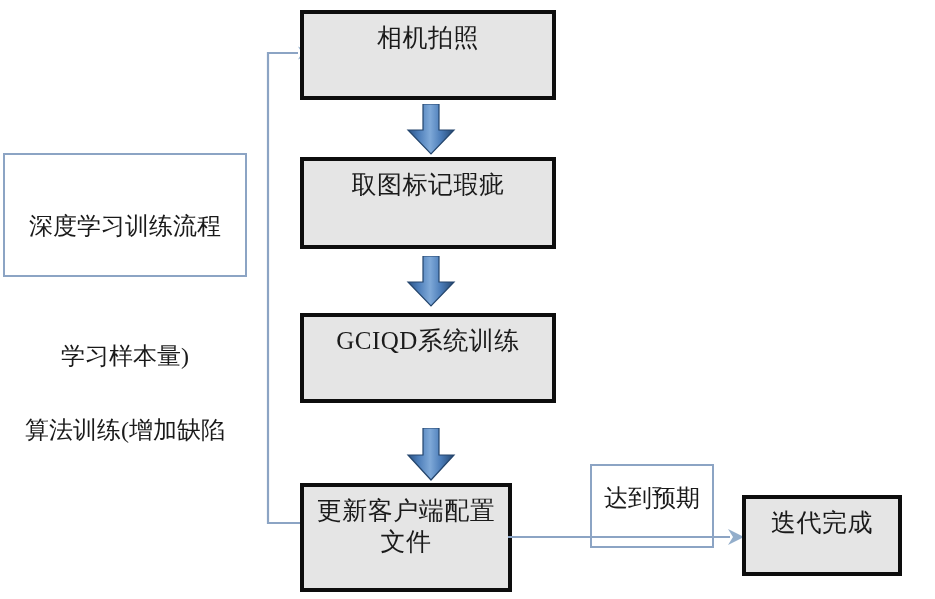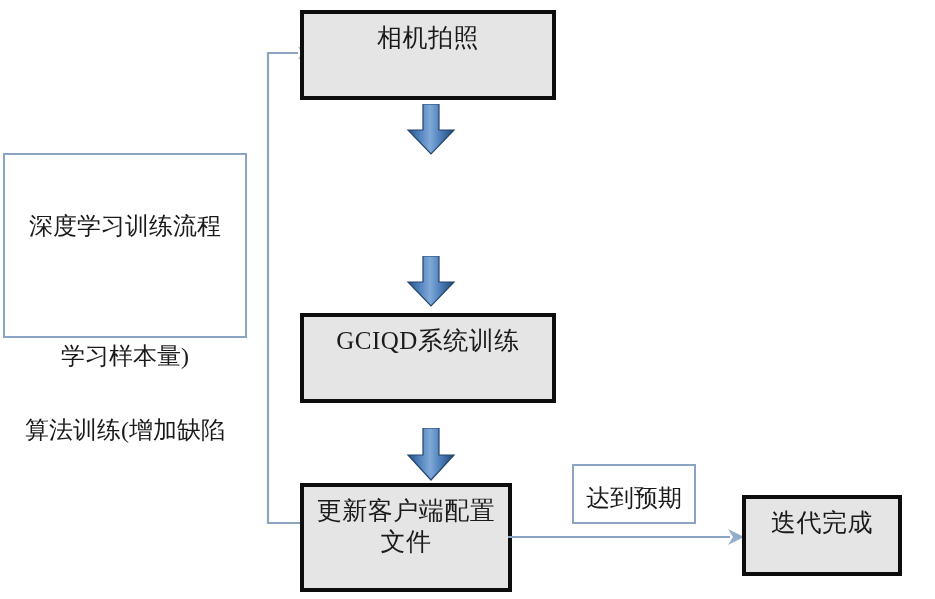--- a/index.html
+++ b/index.html
@@ -68,21 +68,21 @@
   .connector {
     position: absolute;
     pointer-events: none;
   }
 </style>
 </head>
 <body>
 
 <div id="canvas">
 
-  <div class="note-box" style="left:3px; top:153px; width:244px; height:185px;">
+  <div class="note-box" style="left:3px; top:153px; width:244px; height:124px;">
     <div class="note-label two-block">
       <div class="note-block">深度学习训练流程</div>
       <div class="note-gap"></div>
       <div class="note-block">学习样本量)</div>
       <div class="note-block">算法训练(增加缺陷</div>
     </div>
   </div>
 
   <svg class="connector" style="left:258px; top:40px; width:56px; height:492px;" viewBox="0 0 56 492">
     <polyline points="42,483 10,483 10,13 40,13" fill="none" stroke="#8ca4c4" stroke-width="2.2"></polyline>
@@ -99,20 +99,23 @@
         <stop offset="0%" stop-color="#2a5183"></stop>
         <stop offset="22%" stop-color="#4b7cb8"></stop>
         <stop offset="48%" stop-color="#7fa9d8"></stop>
         <stop offset="72%" stop-color="#4b7cb8"></stop>
         <stop offset="100%" stop-color="#24466f"></stop>
       </linearGradient>
     </defs>
     <path d="M21,0 L37,0 L37,26 L52,26 L29,50 L6,26 L21,26 Z" fill="url(#bag1)" stroke="#24456c" stroke-width="1.2"></path>
   </svg>
 
+  <div class="node-box" style="left:300px; top:157px; width:256px; height:92px;">
+    <div class="node-label">取图标记瑕疵</div>
+  </div>
 
   <svg class="block-arrow" style="left:402px; top:256px; width:58px; height:52px;" viewBox="0 0 58 52">
     <defs>
       <linearGradient id="bag2" x1="0" y1="0" x2="1" y2="0">
         <stop offset="0%" stop-color="#2a5183"></stop>
         <stop offset="22%" stop-color="#4b7cb8"></stop>
         <stop offset="48%" stop-color="#7fa9d8"></stop>
         <stop offset="72%" stop-color="#4b7cb8"></stop>
         <stop offset="100%" stop-color="#24466f"></stop>
       </linearGradient>
@@ -135,21 +138,21 @@
       </linearGradient>
     </defs>
     <path d="M21,0 L37,0 L37,27 L52,27 L29,52 L6,27 L21,27 Z" fill="url(#bag3)" stroke="#24456c" stroke-width="1.2"></path>
   </svg>
 
   <div class="node-box" style="left:300px; top:483px; width:212px; height:109px;">
     <div class="node-label">更新客户端配置
 文件</div>
   </div>
 
-  <div class="note-box" style="left:572px; top:464px; width:124px; height:60px;">
+  <div class="note-box" style="left:590px; top:464px; width:124px; height:84px;">
     <div class="note-label">达到预期</div>
   </div>
 
   <svg class="connector" style="left:508px; top:524px; width:240px; height:28px;" viewBox="0 0 240 28">
     <line x1="0" y1="13" x2="222" y2="13" stroke="#8ca4c4" stroke-width="2.2"></line>
     <path d="M220,5 L236,13 L220,21 L225,13 Z" fill="#93aecb"></path>
   </svg>
 
   <div class="node-box" style="left:742px; top:495px; width:160px; height:81px;">
     <div class="node-label">迭代完成</div>

